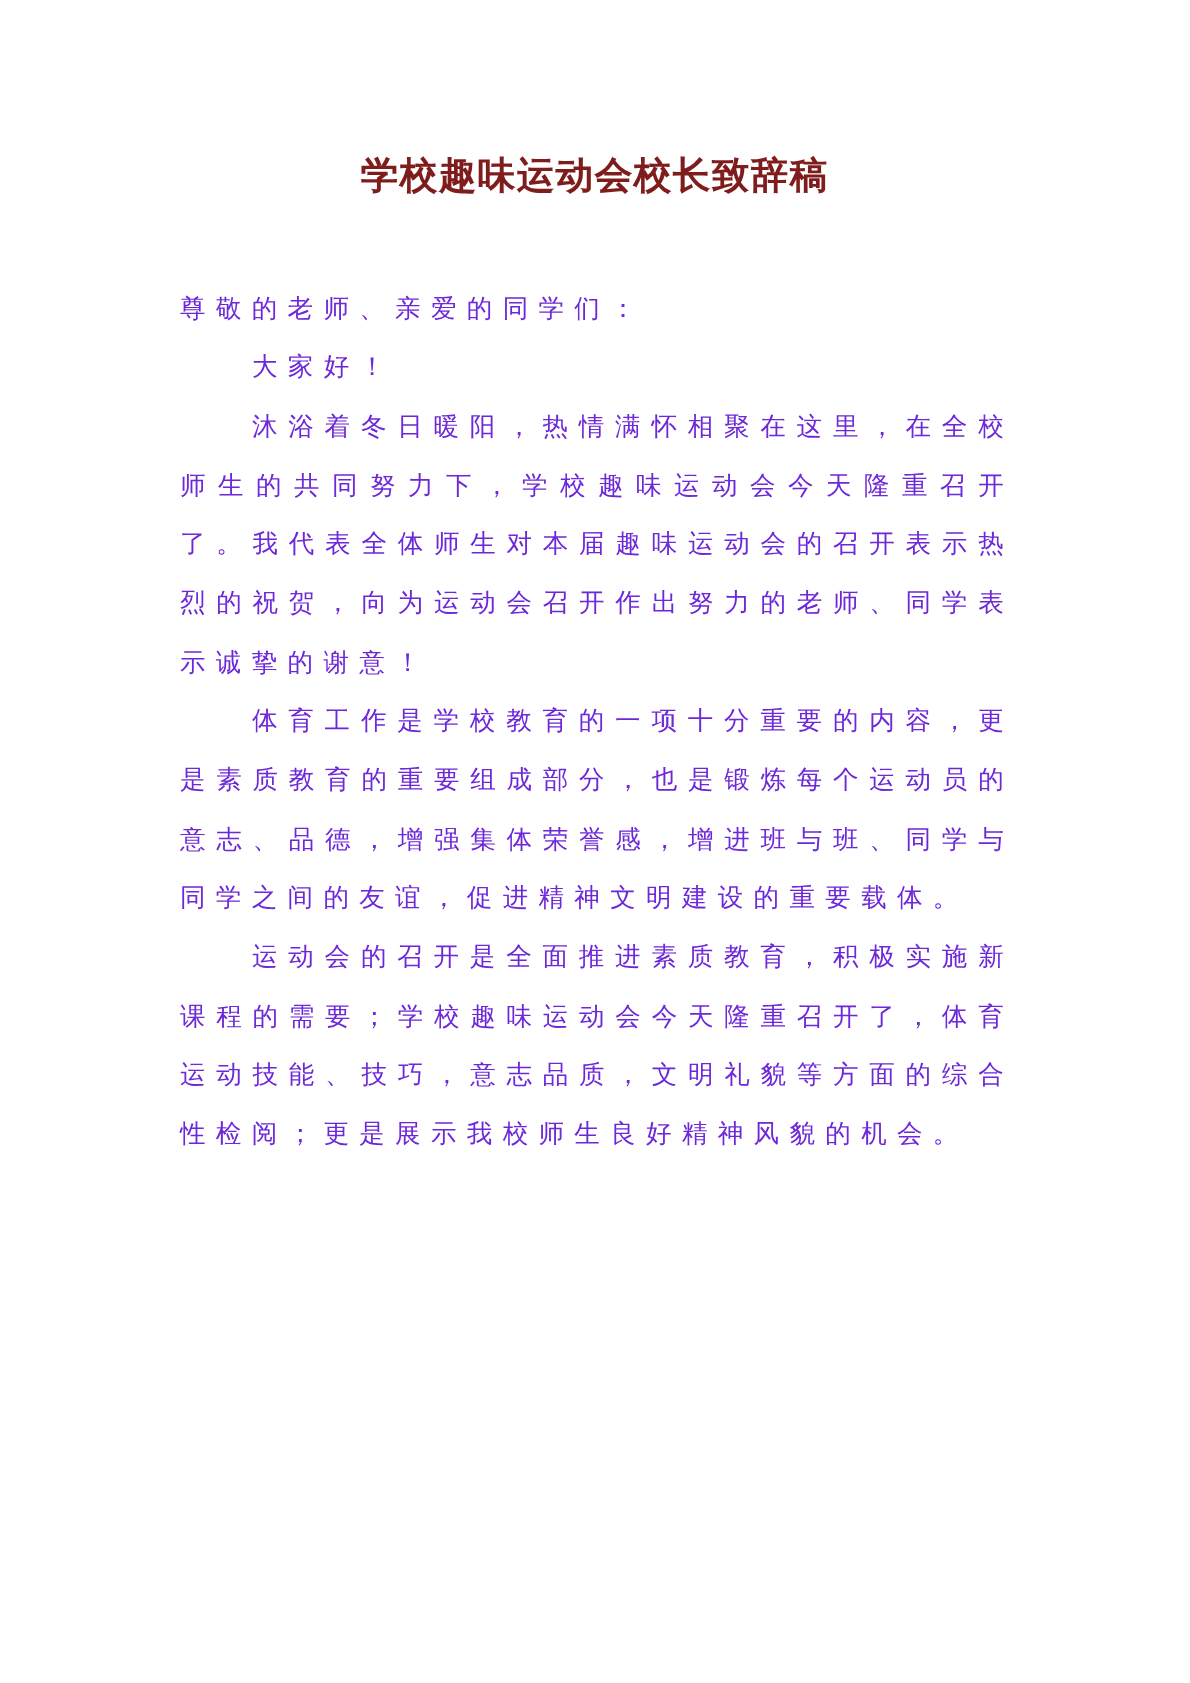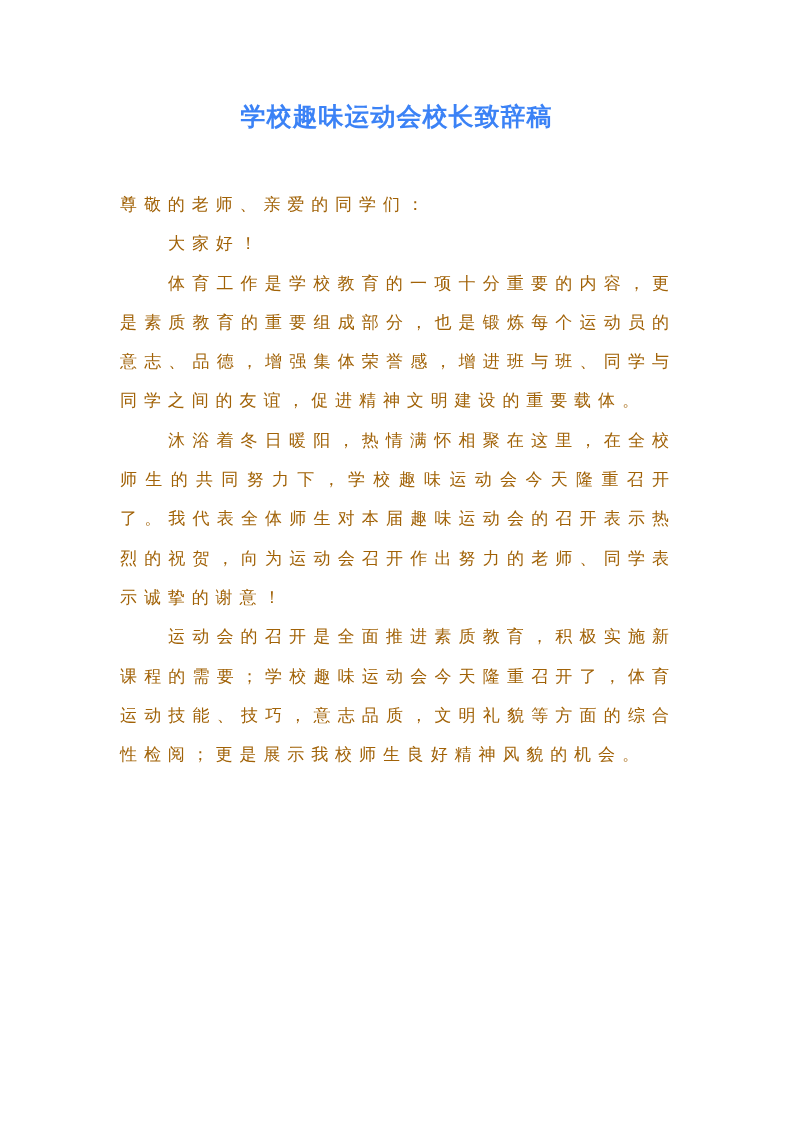--- a/index.html
+++ b/index.html
@@ -3,35 +3,35 @@
   <meta charset="utf-8">
   <style>
     html, body { margin: 0; padding: 0; background: #ffffff; }
     body { width: 793px; height: 1122px; position: relative; overflow: hidden; }
     .page {
       position: absolute; left: 0; top: 0; width: 793px; height: 1122px; background: #fff;
     }
     .title {
       position: absolute; left: 0; right: 0; top: 100px; text-align: center;
       font-family: "DejaVu Sans", sans-serif; font-weight: bold; font-size: 25px;
-      color: #3b82f6; letter-spacing: 1px; margin: 0;
+      color: #7f1d1d; letter-spacing: 1px; margin: 0;
     }
     .body {
       position: absolute; left: 120px; top: 186px; width: 556px;
-      font-family: Liberation Mono, monospace; font-size: 17px; color: #a16207;
+      font-family: Liberation Sans, sans-serif; font-size: 17px; color: #6d28d9;
       line-height: 39.3px; letter-spacing: 6.9px;
     }
     .body p { margin: 0; text-align: justify; text-align-last: left; }
     .body p.indent { text-indent: 48px; }
   </style>
 </head>
 <body>
 
 <div class="page">
   <h1 class="title">学校趣味运动会校长致辞稿</h1>
   <div class="body">
     <p>尊敬的老师、亲爱的同学们：</p>
     <p class="indent">大家好！</p>
+    <p class="indent">沐浴着冬日暖阳，热情满怀相聚在这里，在全校师生的共同努力下，学校趣味运动会今天隆重召开了。我代表全体师生对本届趣味运动会的召开表示热烈的祝贺，向为运动会召开作出努力的老师、同学表示诚挚的谢意！</p>
     <p class="indent">体育工作是学校教育的一项十分重要的内容，更是素质教育的重要组成部分，也是锻炼每个运动员的意志、品德，增强集体荣誉感，增进班与班、同学与同学之间的友谊，促进精神文明建设的重要载体。</p>
-    <p class="indent">沐浴着冬日暖阳，热情满怀相聚在这里，在全校师生的共同努力下，学校趣味运动会今天隆重召开了。我代表全体师生对本届趣味运动会的召开表示热烈的祝贺，向为运动会召开作出努力的老师、同学表示诚挚的谢意！</p>
     <p class="indent">运动会的召开是全面推进素质教育，积极实施新课程的需要；学校趣味运动会今天隆重召开了，体育运动技能、技巧，意志品质，文明礼貌等方面的综合性检阅；更是展示我校师生良好精神风貌的机会。</p>
   </div>
 </div>
 
 </body></html>

